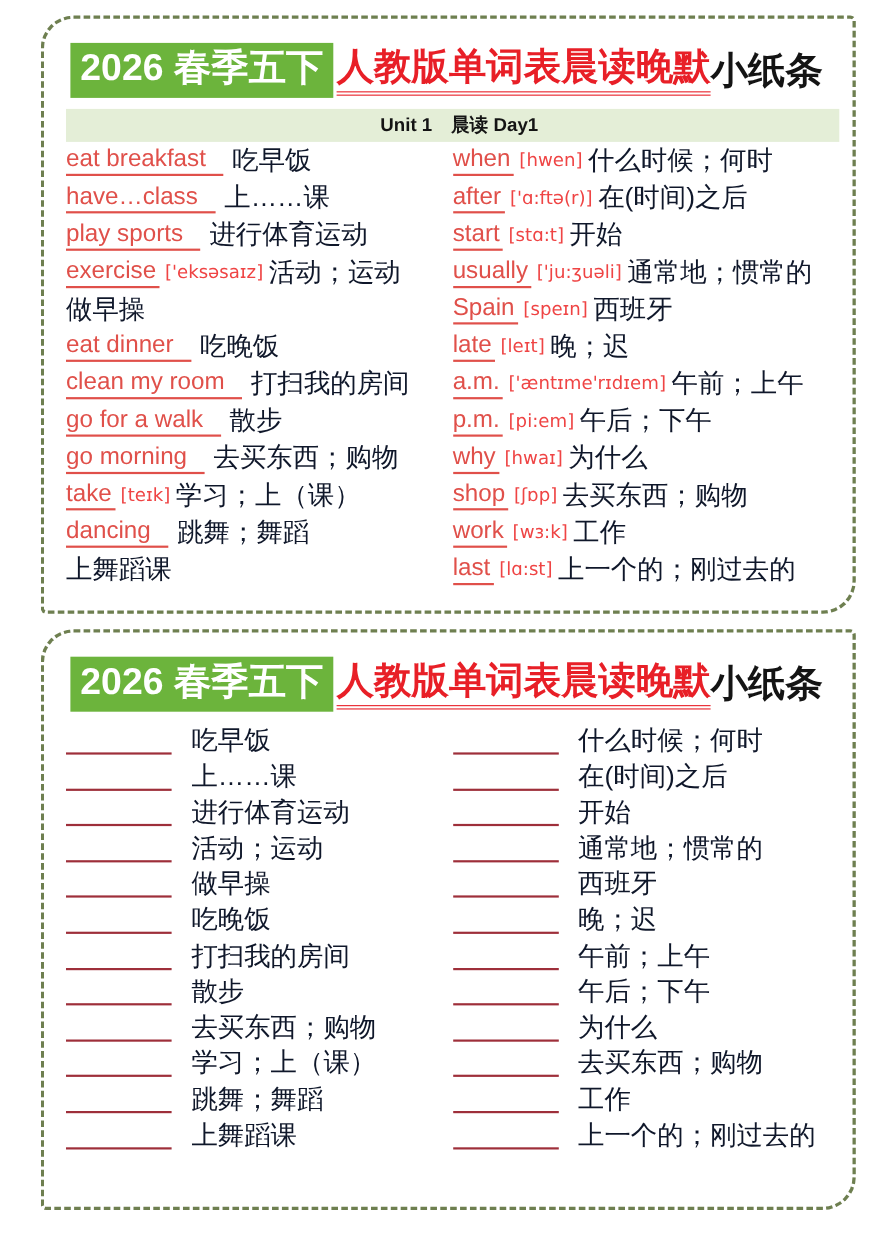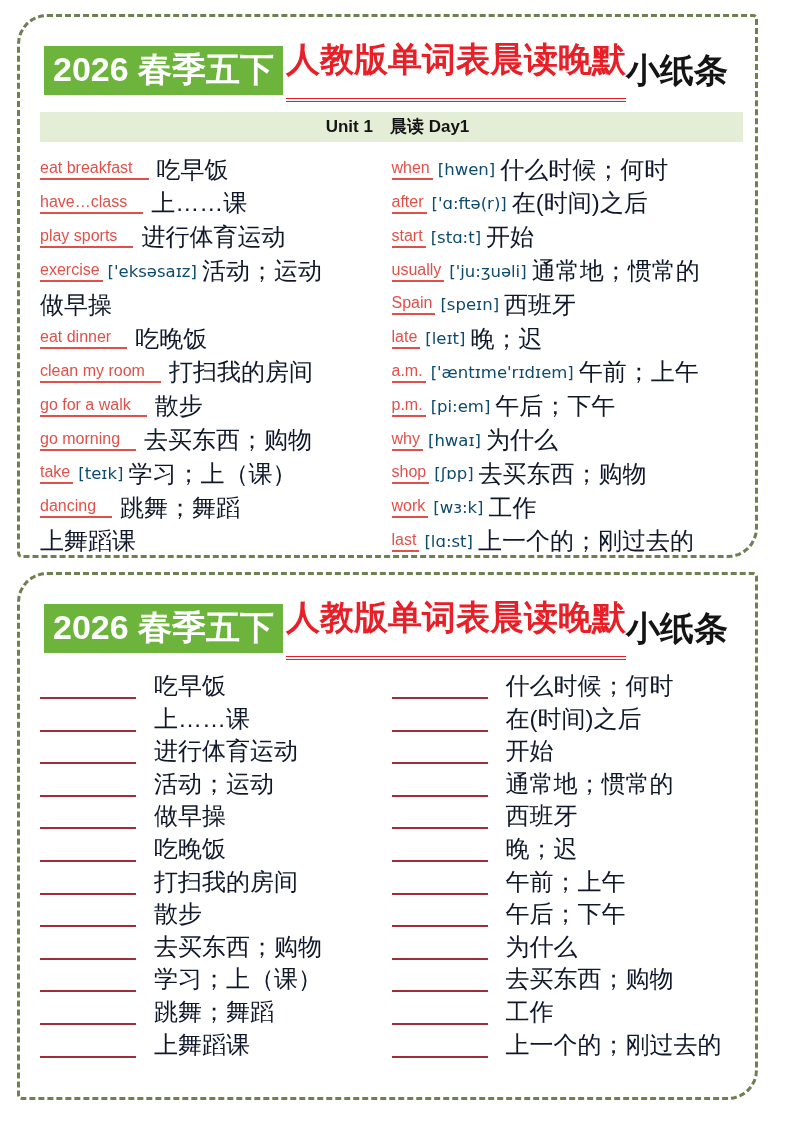--- a/index.html
+++ b/index.html
@@ -5,21 +5,21 @@
   html,body{margin:0;padding:0;background:#ffffff;}
   .page{
     position:relative;
     width:793px;height:1122px;
     background:#ffffff;
     font-family:"Liberation Sans","DejaVu Sans",sans-serif;
     overflow:hidden;
   }
   .card{
     position:absolute;
-    left:17px;width:741px;
+    left:37px;width:741px;
     box-sizing:border-box;
     border:3px dashed #6e7f50;
     border-radius:30px 5px 30px 5px;
     padding:22px 12px 10px 20px;
     background:#ffffff;
   }
   .card.s0{top:14px;height:544px;}
   .card.s1{top:572px;height:528px;}
 
   .title-row{
@@ -27,48 +27,47 @@
     font-weight:bold;font-size:34px;line-height:1.2;
     white-space:nowrap;margin:0 0 10px 4px;
   }
   .badge{
     background:#6cb43c;color:#ffffff;
     padding:3px 9px 6px 9px;
   }
   .series{
     color:#e81f27;
     border-bottom:4px double #e81f27;
-    padding-bottom:18px;margin-left:3px;
+    padding-bottom:1px;margin-left:3px;
   }
   .suffix{color:#141414;}
 
   .unit-bar{
     background:#e4eed7;color:#141414;
     height:30px;line-height:30px;
     text-align:center;font-weight:bold;font-size:17px;
-    margin-bottom:11px;
     padding-left:12px;
   }
 
   .cols{display:flex;}
   .col{width:50%;}
   .row{display:flex;align-items:center;white-space:nowrap;}
   .s0 .row{height:33.8px;}
   .s1 .row{height:32.6px;}
 
   .word{
-    color:#e0504a;font-size:16px;
+    color:#e0504a;font-size:22px;
     border-bottom:2px solid #e0504a;
     padding:0 3px 1px 0;margin-right:5px;
     display:inline-block;
   }
   .word.ext{padding-right:16px;margin-right:8px;}
   .phon{
     font-family:"DejaVu Sans",sans-serif;
-    color:#0c4a6e;font-size:16.5px;margin-right:5px;
+    color:#ef4444;font-size:16.5px;margin-right:5px;
   }
   .meaning{color:#0f172a;font-size:24px;}
   .blank{
     display:inline-block;width:96px;height:24px;
     border-bottom:2px solid #9e2f3a;
     margin-right:18px;
   }
 </style>
 </head>
 <body>

